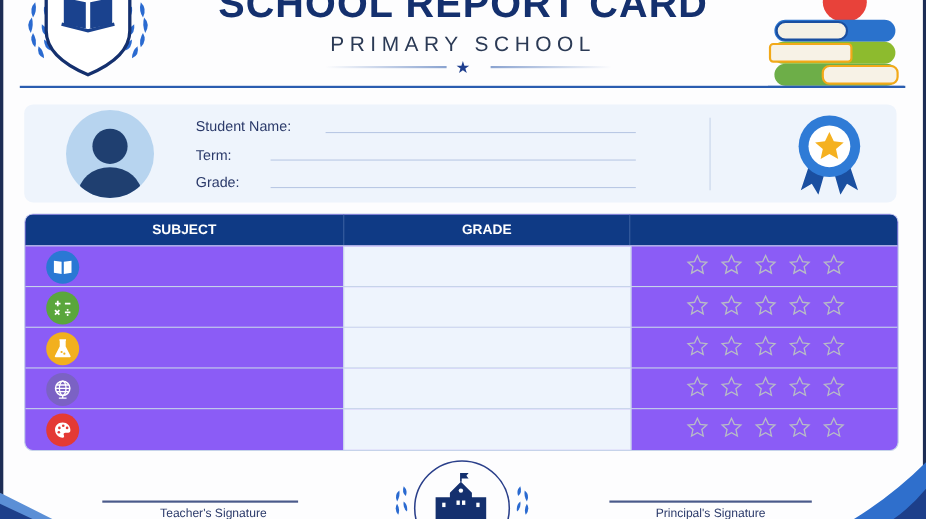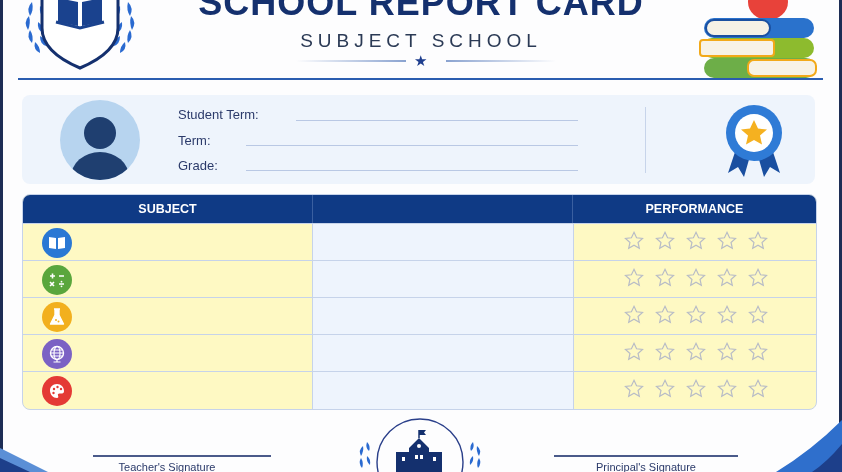--- a/index.html
+++ b/index.html
@@ -17,21 +17,21 @@
 
   .info-card{position:absolute;left:22px;top:95px;width:793px;height:89px;background:#eef4fc;border-radius:8px;}
   .avatar{position:absolute;left:38px;top:5px;width:80px;height:80px;border-radius:50%;background:#b7d4ef;overflow:hidden;}
   .avatar .head{position:absolute;left:24px;top:17px;width:32px;height:32px;border-radius:50%;background:#1f3f70;}
   .avatar .body{position:absolute;left:11px;top:52px;width:58px;height:50px;border-radius:50% 50% 0 0;background:#1f3f70;}
   .field{position:absolute;left:156px;font-size:13px;color:#2b3a6a;}
   .field-line{position:absolute;height:1px;background:#b9c8e4;}
   .vsep{position:absolute;left:623px;top:12px;width:1px;height:66px;background:#c7d4ea;}
   .badge{position:absolute;left:700px;top:8px;width:64px;height:74px;}
 
-  .table{position:absolute;left:22px;top:194px;width:793px;height:214px;border:1px solid #c6d3ea;border-radius:8px;overflow:hidden;background:#fef9c3;}
+  .table{position:absolute;left:22px;top:194px;width:793px;height:214px;border:1px solid #c6d3ea;border-radius:8px;overflow:hidden;background:#8b5cf6;}
   .thead{position:absolute;left:0;top:0;width:793px;height:28px;background:#0f3a85;}
   .th{position:absolute;top:0;height:28px;line-height:29px;text-align:center;color:#fff;font-weight:bold;font-size:12.5px;}
   .th-sep{position:absolute;top:0;width:1px;height:28px;background:#3a5fa0;}
   .row{position:absolute;left:0;width:793px;height:37px;border-top:1px solid #c6d3ea;}
   .grade-cell{position:absolute;left:289px;top:0;width:260px;height:100%;background:#eef4fd;border-left:1px solid #c6d3ea;border-right:1px solid #c6d3ea;}
   .subj-icon{position:absolute;left:19px;top:4px;width:30px;height:30px;border-radius:50%;display:flex;align-items:center;justify-content:center;}
   .stars{position:absolute;left:600px;top:6px;height:26px;display:flex;gap:9px;}
   .stars svg{width:22px;height:22px;}
 
   .sig{position:absolute;top:455px;height:1.5px;background:#4a5a8a;}
@@ -64,21 +64,21 @@
     <path d="M100 12 q-6 4 -4 12 q5 -4 4 -12z"></path>
       <path d="M102 28 q-6 4 -5 11 q6 -3 5 -11z"></path>
     <path d="M100 42 q-6 3 -6 10 q6 -2 6 -10z"></path>
   </g>
   <path d="M22 -2 L22 34 Q22 58 60 74 Q98 58 98 34 L98 -2" fill="#fff" stroke="#14306e" stroke-width="3"></path>
   <path d="M38 4 L58 8 L58 32 L38 28z M82 4 L62 8 L62 32 L82 28z" fill="#1a428e"></path>
   <path d="M36 28 L60 34 L84 28" fill="none" stroke="#1a428e" stroke-width="3"></path>
 </svg>
 
 <div class="title">SCHOOL REPORT CARD</div>
-<div class="subtitle">SUBJECT SCHOOL</div>
+<div class="subtitle">PRIMARY SCHOOL</div>
 <div class="star-divider">
   <div class="ln l"></div>
     <span class="st">★</span>
     <div class="ln r"></div>
 </div>
 
 <svg class="books" viewBox="0 0 124 88">
   <ellipse cx="70" cy="10" rx="20" ry="18" fill="#e8423a"></ellipse>
   <rect x="6" y="26" width="110" height="20" rx="10" fill="#2a72cc"></rect>
   <rect x="8" y="28" width="64" height="16" rx="8" fill="#f5f1e6" stroke="#1a4fa0" stroke-width="2"></rect>
@@ -89,42 +89,42 @@
   <rect x="0" y="86" width="124" height="2" fill="#2a5db0"></rect>
 </svg>
 
 <div class="header-rule"></div>
 
 <div class="info-card">
   <div class="avatar">
     <div class="head"></div>
       <div class="body"></div>
   </div>
-  <div class="field" style="top:12px">Student Term:</div>
+  <div class="field" style="top:12px">Student Name:</div>
   <div class="field-line" style="left:274px;top:25px;width:282px"></div>
   <div class="field" style="top:38px">Term:</div>
   <div class="field-line" style="left:224px;top:50px;width:332px"></div>
   <div class="field" style="top:63px">Grade:</div>
   <div class="field-line" style="left:224px;top:75px;width:332px"></div>
   <div class="vsep"></div>
   <svg class="badge" viewBox="0 0 64 74">
     <path d="M16 40 L6 70 L16 64 L22 74 L30 46z" fill="#1a4fa0"></path>
     <path d="M48 40 L58 70 L48 64 L42 74 L34 46z" fill="#1a4fa0"></path>
     <circle cx="32" cy="30" r="28" fill="#2f7bd6"></circle>
     <circle cx="32" cy="30" r="19" fill="#fff"></circle>
     <path d="M32 17 l4 8.5 9 1 -7 6 2 9 -8 -4.6 -8 4.6 2 -9 -7 -6 9 -1z" fill="#f5b120"></path>
   </svg>
 </div>
 
 <div class="table">
   <div class="thead">
     <div class="th" style="left:0;width:289px">SUBJECT</div>
     <div class="th-sep" style="left:289px"></div>
+    <div class="th" style="left:290px;width:259px">GRADE</div>
     <div class="th-sep" style="left:549px"></div>
-    <div class="th" style="left:550px;width:243px">PERFORMANCE</div>
   </div>
 
   <div class="row" style="top:28px">
     <div class="subj-icon" style="background:#2a78d4">
       <svg width="18" height="14" viewBox="0 0 18 14">
           <path d="M1 1 L8 2 L8 13 L1 12z M17 1 L10 2 L10 13 L17 12z" fill="#fff"></path>
         </svg>
     </div>
     <span></span>
     <div class="grade-cell"><span></span></div>
@@ -271,21 +271,21 @@
 <svg class="corner-l" viewBox="0 0 60 24">
     <path d="M0 0 L48 24 L0 24z" fill="#5b8fd6"></path>
     <path d="M0 10 L30 24 L0 24z" fill="#1d3f8a"></path>
   </svg>
 <svg class="corner-r" viewBox="0 0 70 52">
     <path d="M70 0 Q40 30 4 52 L70 52z" fill="#2f6fcc"></path>
     <path d="M70 24 Q55 42 40 52 L70 52z" fill="#1d3f8a"></path>
   </svg>
 
 <div class="sig" style="left:93px;width:178px"></div>
-<div class="sig-label" style="left:78px;width:178px">Teacher's Signature</div>
+<div class="sig-label" style="left:105px;width:178px">Teacher's Signature</div>
 
 <svg class="emblem" viewBox="0 0 130 54">
   <circle cx="65" cy="44" r="43" fill="none" stroke="#2a3f8a" stroke-width="1.4"></circle>
   <g fill="#2a6ad0">
     <path d="M8 28 q-5 4 -2 10 q3 -5 2 -10z"></path>
       <path d="M12 24 q4 4 2 9 q-4 -3 -2 -9z"></path>
       <path d="M6 40 q-3 5 1 10 q2 -5 -1 -10z"></path>
       <path d="M12 38 q4 3 3 9 q-4 -3 -3 -9z"></path>
     <path d="M122 28 q5 4 2 10 q-3 -5 -2 -10z"></path>
       <path d="M118 24 q-4 4 -2 9 q4 -3 2 -9z"></path>

